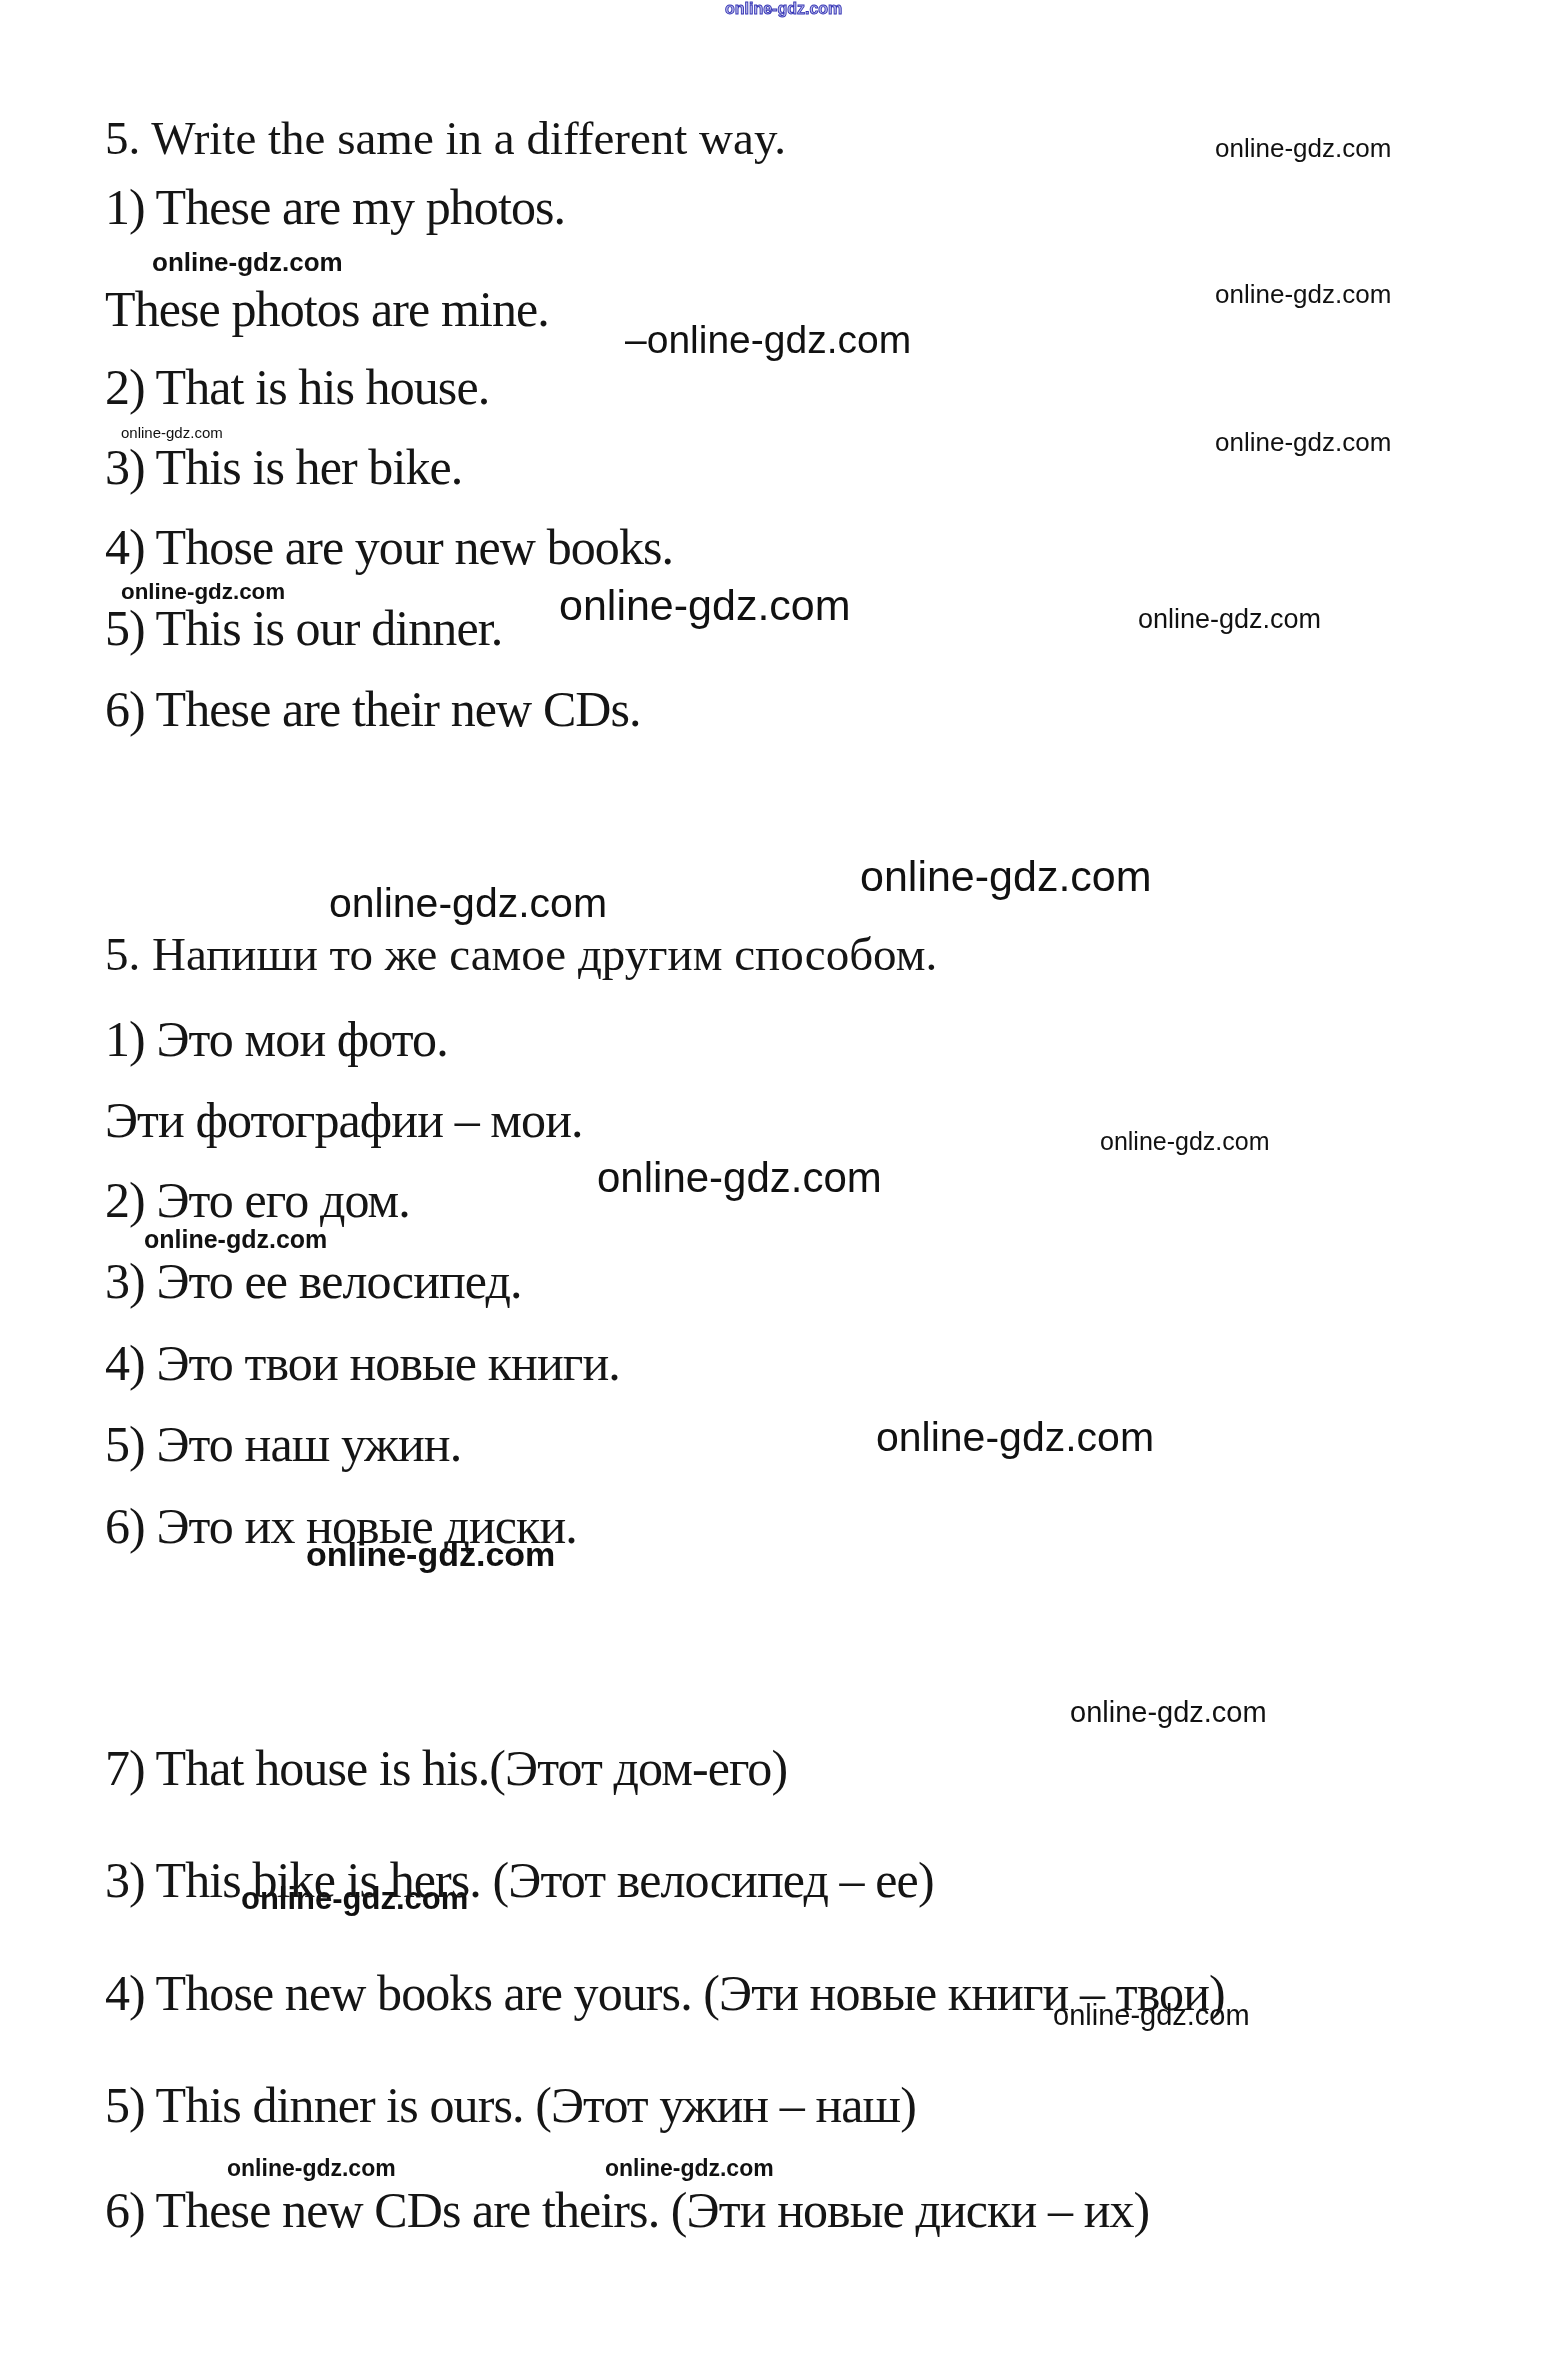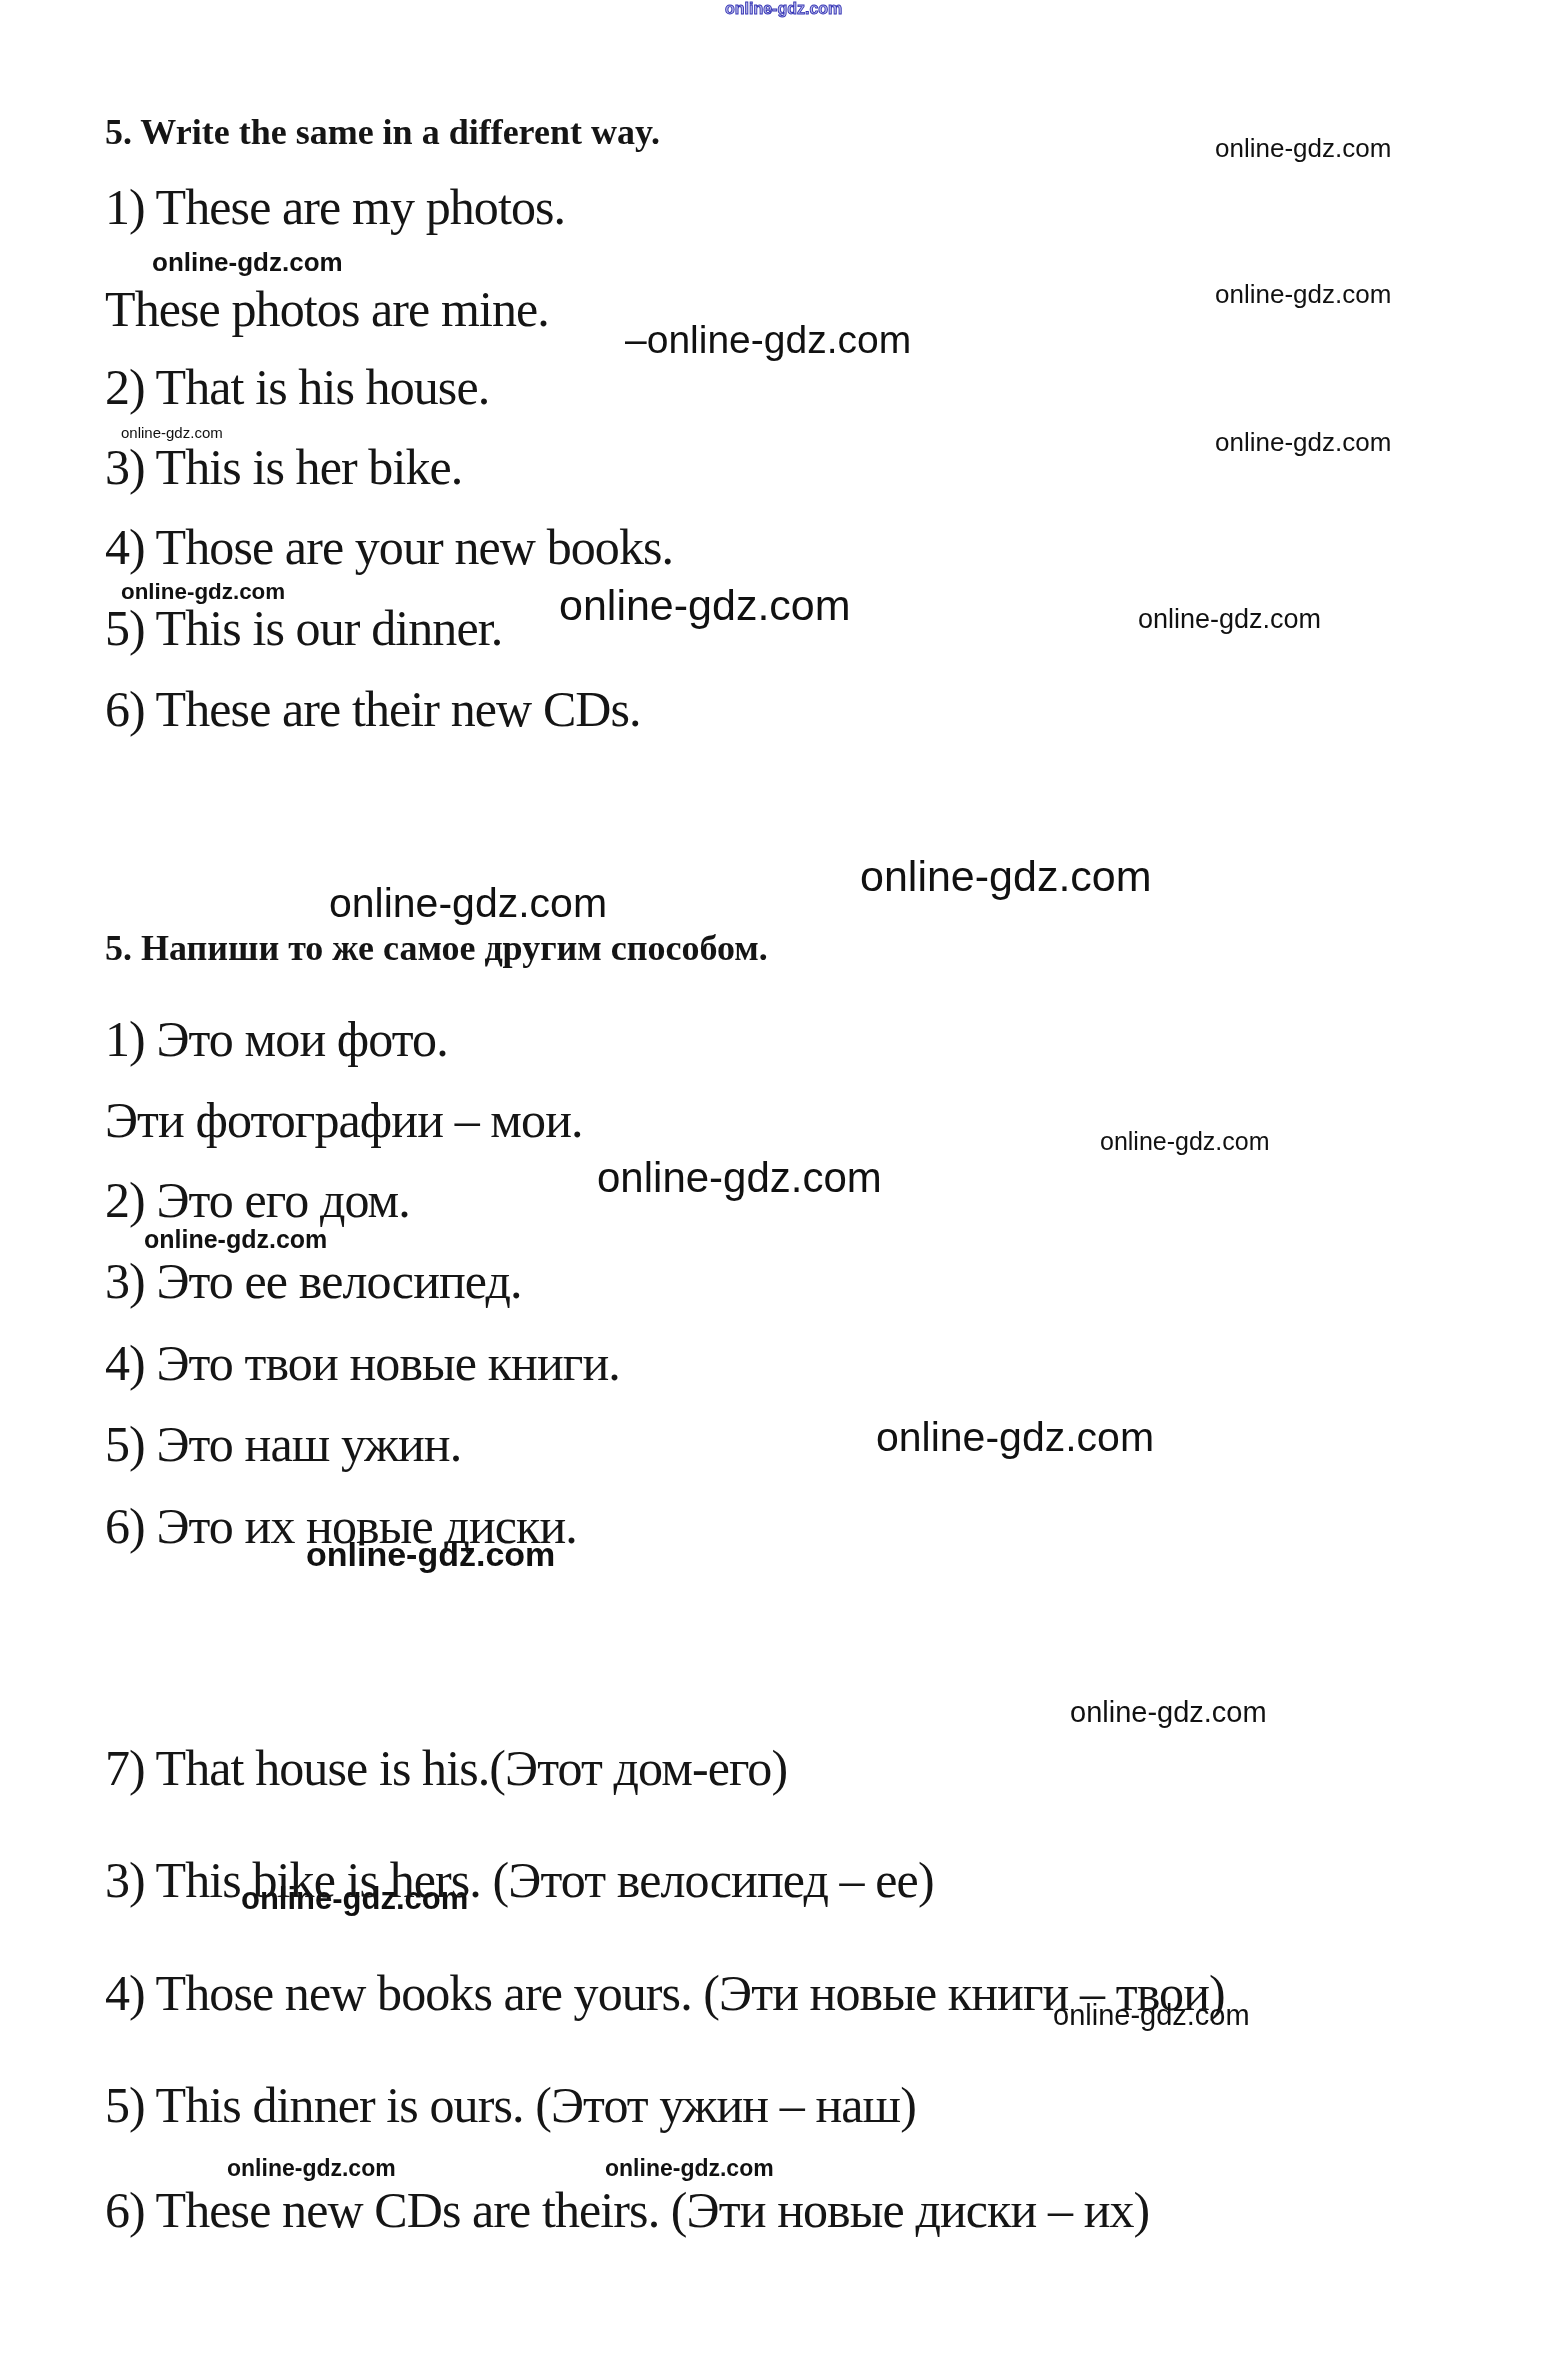--- a/index.html
+++ b/index.html
@@ -15,22 +15,22 @@
     position:absolute;
     left:105px;
     font-family:"Liberation Serif", serif;
     font-size:50px;
     line-height:1.1;
     color:#151515;
     white-space:nowrap;
     letter-spacing:-0.9px;
   }
   .heading{
-    font-weight:bold;
-    font-size:36px;
+    font-weight:normal;
+    font-size:47px;
     letter-spacing:0;
   }
   .wm{
     position:absolute;
     font-family:"Liberation Sans", sans-serif;
     font-weight:400;
     color:#111111;
     white-space:nowrap;
     line-height:1.15;
   }

